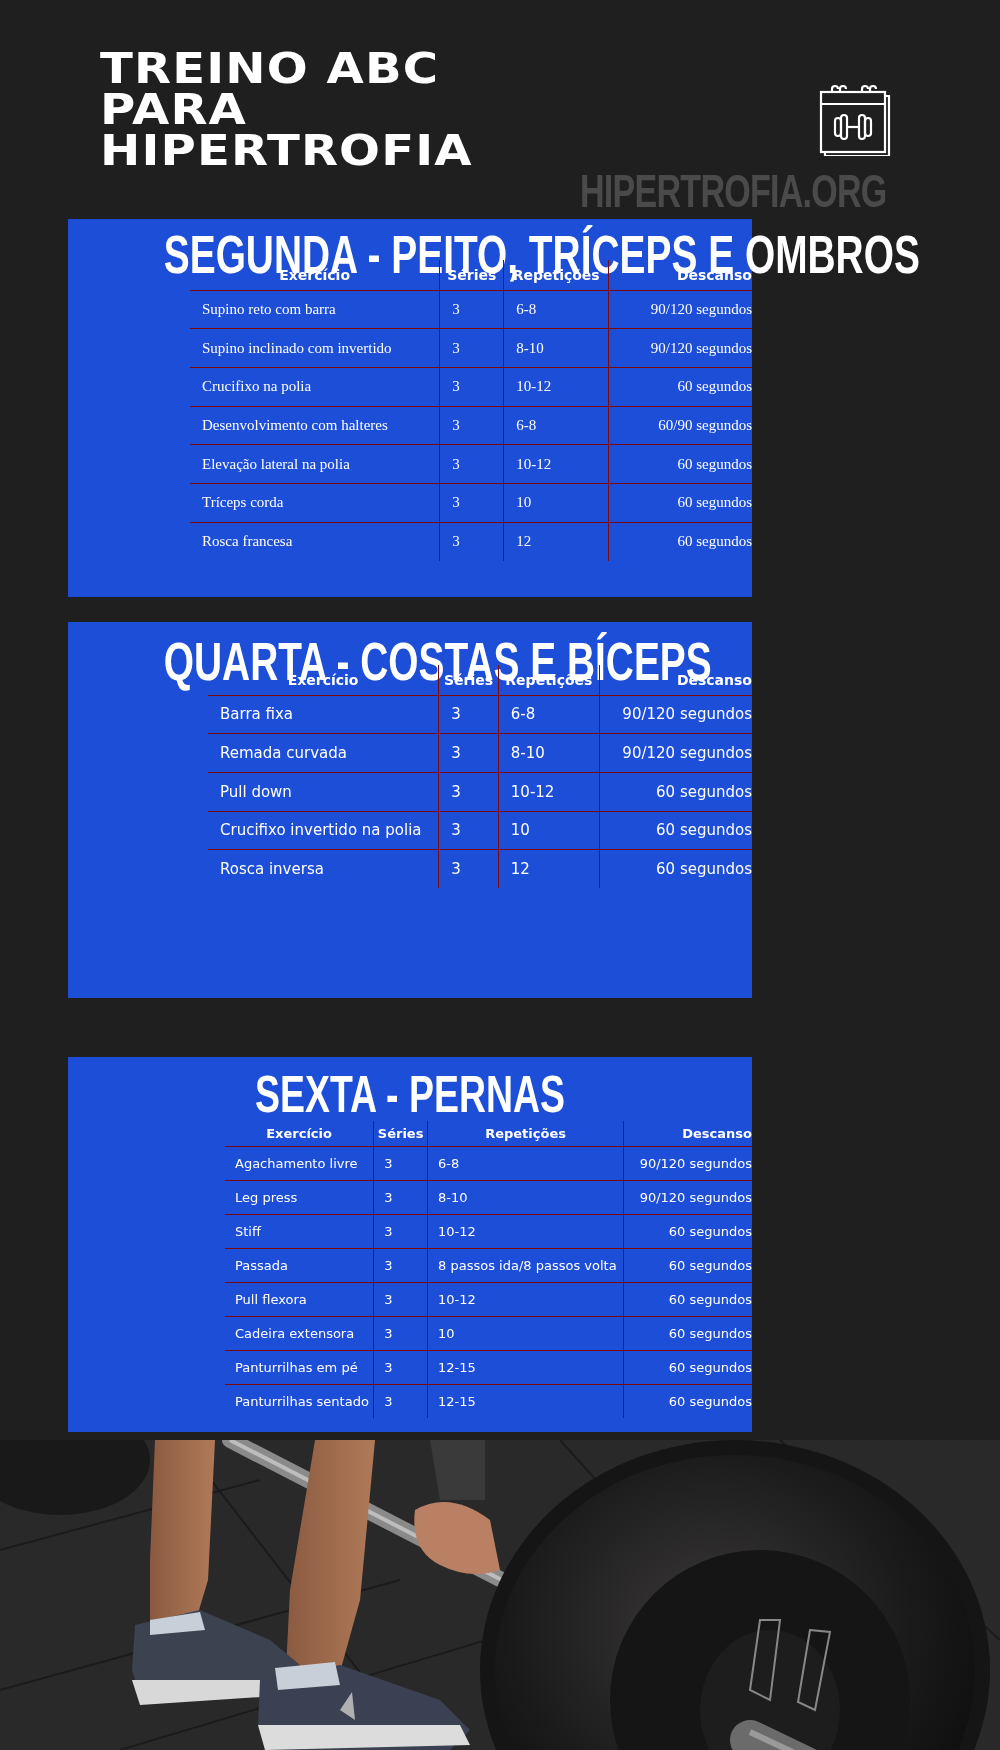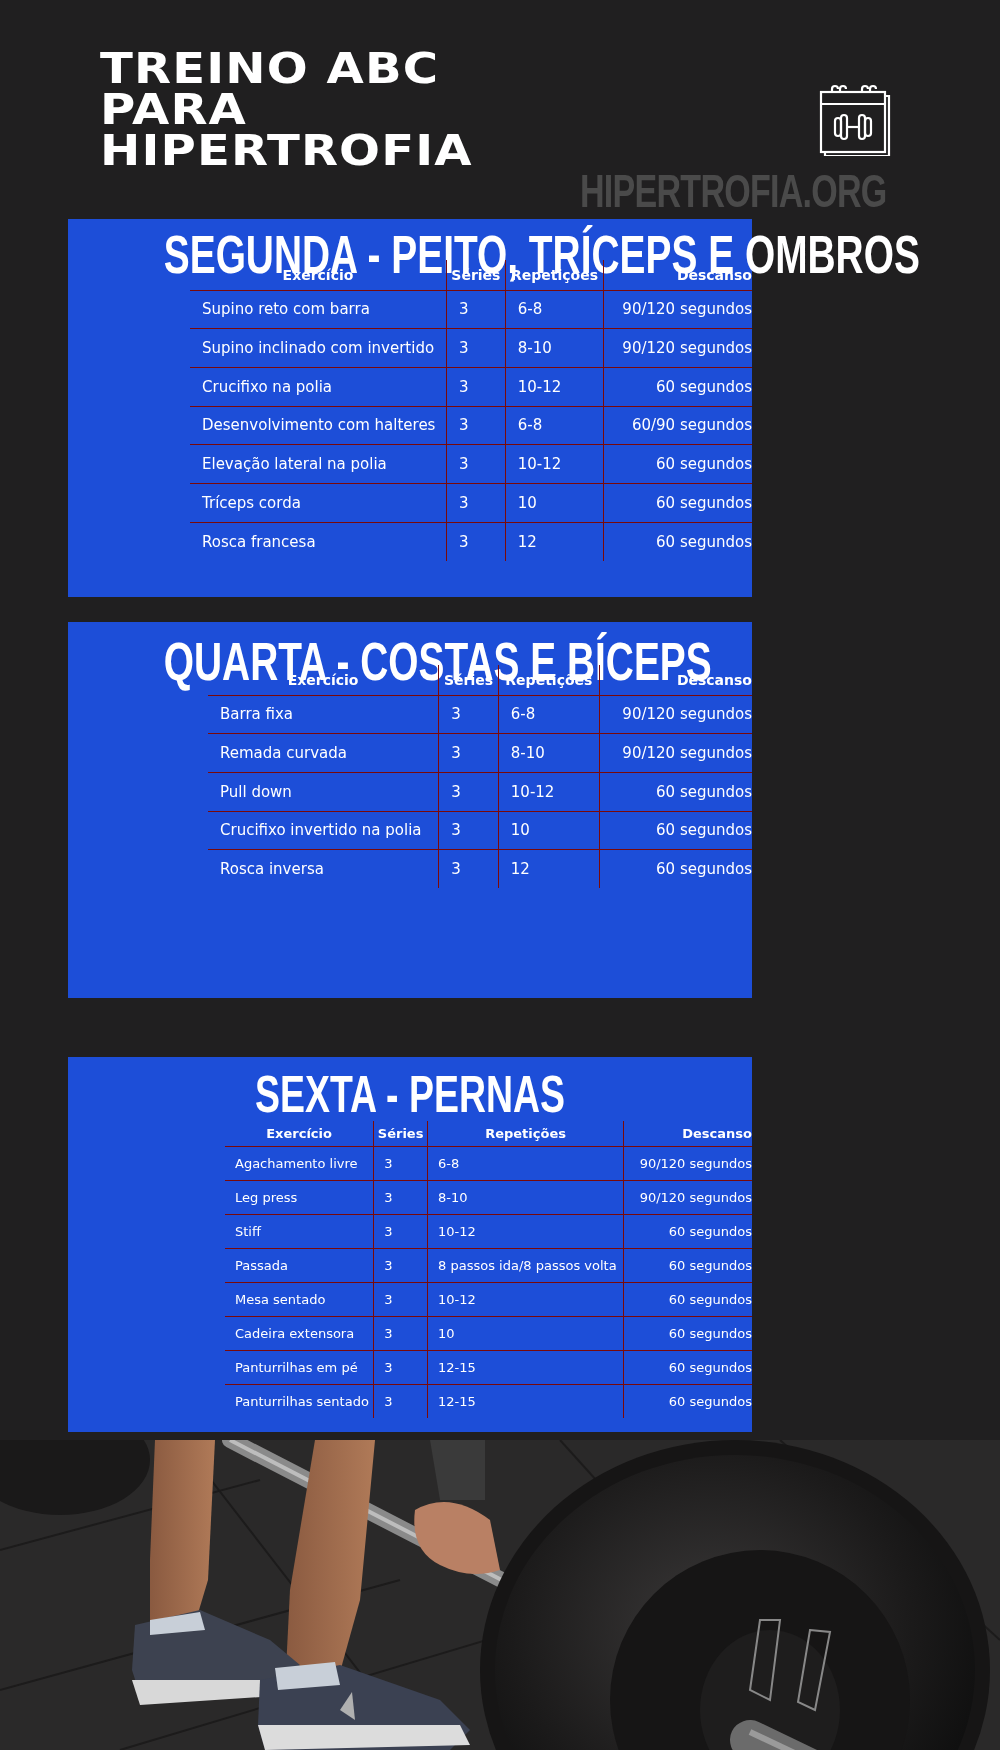--- a/index.html
+++ b/index.html
@@ -39,21 +39,21 @@
 
   table { position: absolute; border-collapse: collapse; font-family: "DejaVu Sans", sans-serif; color: #fff; }
   th { font-weight: 700; text-align: center; }
   td { text-align: left; }
   th, td { border-right: 1px solid #7a0909; white-space: nowrap; }
   tr.row td { border-top: 1px solid #7a0909; }
   th:last-child, td:last-child { border-right: none; text-align: right; }
 
   .t1 { left: 122px; top: 41px; font-size: 15px; }
   .t1 th { height: 30px; font-size: 14px; }
-  .t1 td { height: 38.7px; padding-left: 12px; }
+  .t1 td { height: 38.7px; padding-left: 12px; font-family: Liberation Serif, serif; }
 
   .t2 { left: 140px; top: 43px; font-size: 15px; }
   .t2 th { height: 30px; font-size: 14px; }
   .t2 td { height: 38.7px; padding-left: 12px; }
 
   .t3 { left: 157px; top: 64px; font-size: 13px; }
   .t3 th { height: 25px; font-size: 13px; }
   .t3 td { height: 34px; padding-left: 10px; }
 
   .photo { position: absolute; left: 0; top: 1440px; width: 1000px; height: 310px; overflow: hidden; background: #2b2a2b; }
@@ -230,21 +230,21 @@
           <td>10-12</td>
           <td>60 segundos</td>
         </tr>
     <tr class="row">
           <td>Passada</td>
           <td>3</td>
           <td>8 passos ida/8 passos volta</td>
           <td>60 segundos</td>
         </tr>
     <tr class="row">
-          <td>Mesa sentado</td>
+          <td>Pull flexora</td>
           <td>3</td>
           <td>10-12</td>
           <td>60 segundos</td>
         </tr>
     <tr class="row">
           <td>Cadeira extensora</td>
           <td>3</td>
           <td>10</td>
           <td>60 segundos</td>
         </tr>

